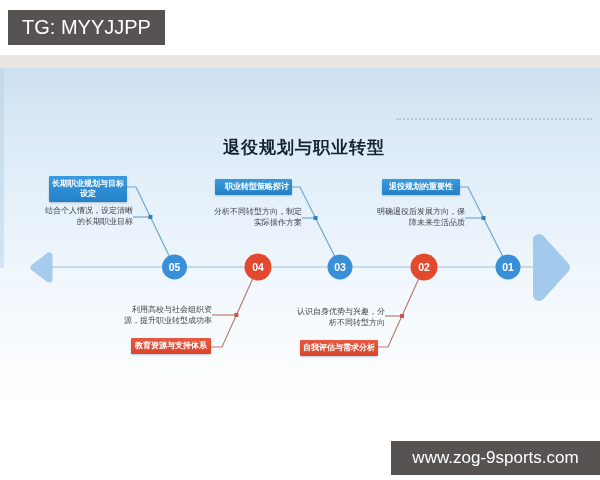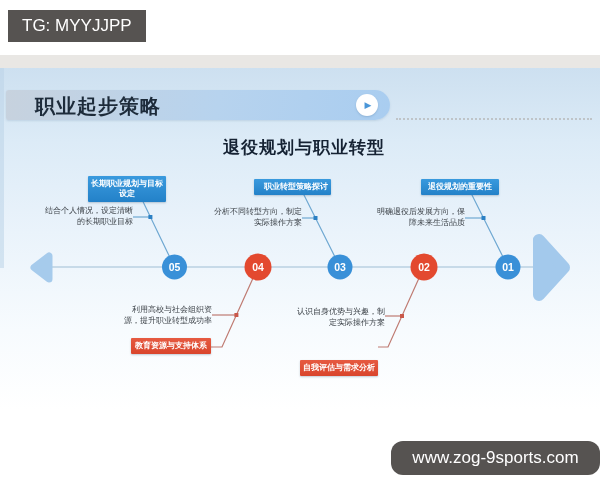--- a/index.html
+++ b/index.html
@@ -27,62 +27,56 @@
             box-shadow:0 1px 2px rgba(90,130,170,.35);cursor:pointer;}
   .play-btn span{color:#4a96d8;font-size:9px;line-height:1;transform:translateX(1px);}
   .dotted-line{position:absolute;left:396px;top:118px;width:196px;height:0;
                border-top:2px dotted #bfc4c8;}
 
   .subtitle{position:absolute;left:0;top:136px;width:608px;text-align:center;
             font-size:17px;font-weight:bold;color:#152233;letter-spacing:1px;}
 
   
   .badge{position:absolute;background:#565351;color:#ffffff;white-space:nowrap;}
-  .badge-tg{left:8px;top:10px;font-size:17px;padding:6px 14px;}
+  .badge-tg{left:8px;top:10px;font-size:20px;padding:6px 14px;}
   .badge-site{left:391px;top:441px;width:209px;box-sizing:border-box;text-align:center;
-              font-size:17px;padding:7px 16px;border-radius:12px;}
+              font-size:17px;padding:7px 16px;}
 
   
   svg.timeline{position:absolute;left:0;top:0;width:600px;height:480px;}
 
   
   .chip{position:absolute;color:#ffffff;font-weight:bold;font-size:8px;line-height:10px;
         text-align:center;padding:3px 3px;box-sizing:border-box;border-radius:1px;
         box-shadow:0 1px 2px rgba(60,90,120,.3);}
-  .chip-blue{background:linear-gradient(180deg,#3a9ade,#2381c8);margin-left:39px;}
+  .chip-blue{background:linear-gradient(180deg,#3a9ade,#2381c8);}
   .chip-red{background:linear-gradient(180deg,#e65a41,#d9452c);}
   .chip1{left:49px;top:176px;width:78px;}
   .chip3{left:215px;top:179px;width:77px;text-align:right;}
   .chip5{left:382px;top:179px;width:78px;}
   .chip2{left:131px;top:338px;width:80px;}
-  .chip4{left:300px;top:360px;width:78px;}
+  .chip4{left:300px;top:340px;width:78px;}
 
   
   .desc{position:absolute;font-size:8px;line-height:11px;color:#3d4349;text-align:right;width:95px;}
   .desc1{left:38px;top:205px;}
   .desc3{left:207px;top:206px;}
   .desc5{left:370px;top:206px;}
   .desc2{left:117px;top:304px;}
   .desc4{left:290px;top:306px;}
 </style>
 </head>
 <body>
 
 <div id="stage">
 
   <div class="top-strip"></div>
   <div class="slide"></div>
   <div class="slide-left-edge"></div>
 
-  <div class="header-band">
-    <div class="header-title">职业起步策略</div>
-    <div class="play-btn">
-      <span>▶</span>
-    </div>
-  </div>
   <div class="dotted-line"></div>
 
   <div class="subtitle">退役规划与职业转型</div>
 
   <svg class="timeline" viewBox="0 0 600 480">
 
     <line x1="44" y1="267" x2="537" y2="267" stroke="#bad0e2" stroke-width="1.5"></line>
 
     <path d="M49,256 L49,279 L34,267.5 Z" fill="#a6cbec" stroke="#a6cbec" stroke-width="7" stroke-linejoin="round"></path>
     <path d="M539,240 L539,295 L564,267.5 Z" fill="#a3c9ec" stroke="#a3c9ec" stroke-width="12" stroke-linejoin="round"></path>
@@ -123,18 +117,18 @@
   <div class="chip chip-blue chip1">长期职业规划与目标设定</div>
   <div class="chip chip-blue chip3">职业转型策略探讨</div>
   <div class="chip chip-blue chip5">退役规划的重要性</div>
   <div class="chip chip-red chip2">教育资源与支持体系</div>
   <div class="chip chip-red chip4">自我评估与需求分析</div>
 
   <div class="desc desc3">分析不同转型方向，制定实际操作方案</div>
   <div class="desc desc1">结合个人情况，设定清晰的长期职业目标</div>
   <div class="desc desc2">利用高校与社会组织资源，提升职业转型成功率</div>
   <div class="desc desc5">明确退役后发展方向，保障未来生活品质</div>
-  <div class="desc desc4">认识自身优势与兴趣，制定实际操作方案</div>
+  <div class="desc desc4">认识自身优势与兴趣，分析不同转型方向</div>
 
   <div class="badge badge-tg">TG: MYYJJPP</div>
   <div class="badge badge-site">www.zog-9sports.com</div>
 
 </div>
 
 </body></html>

